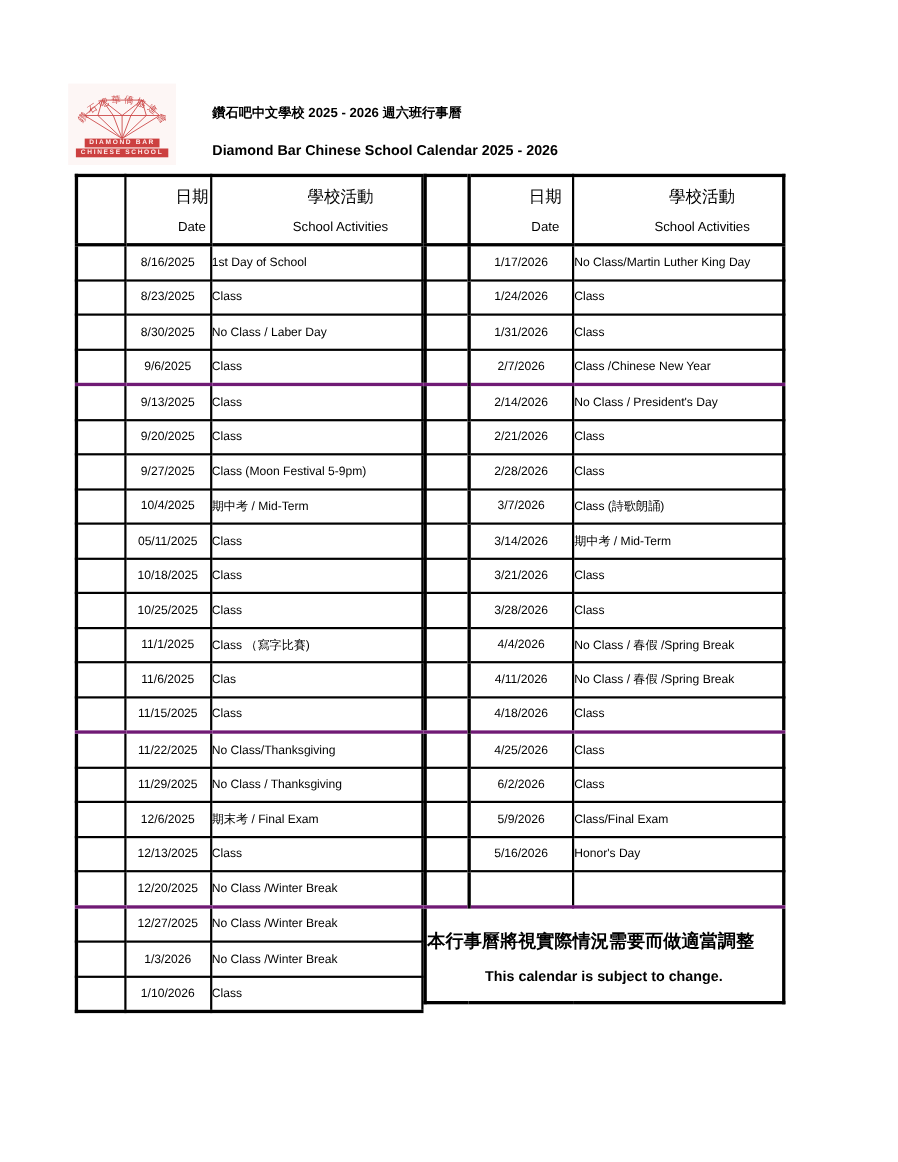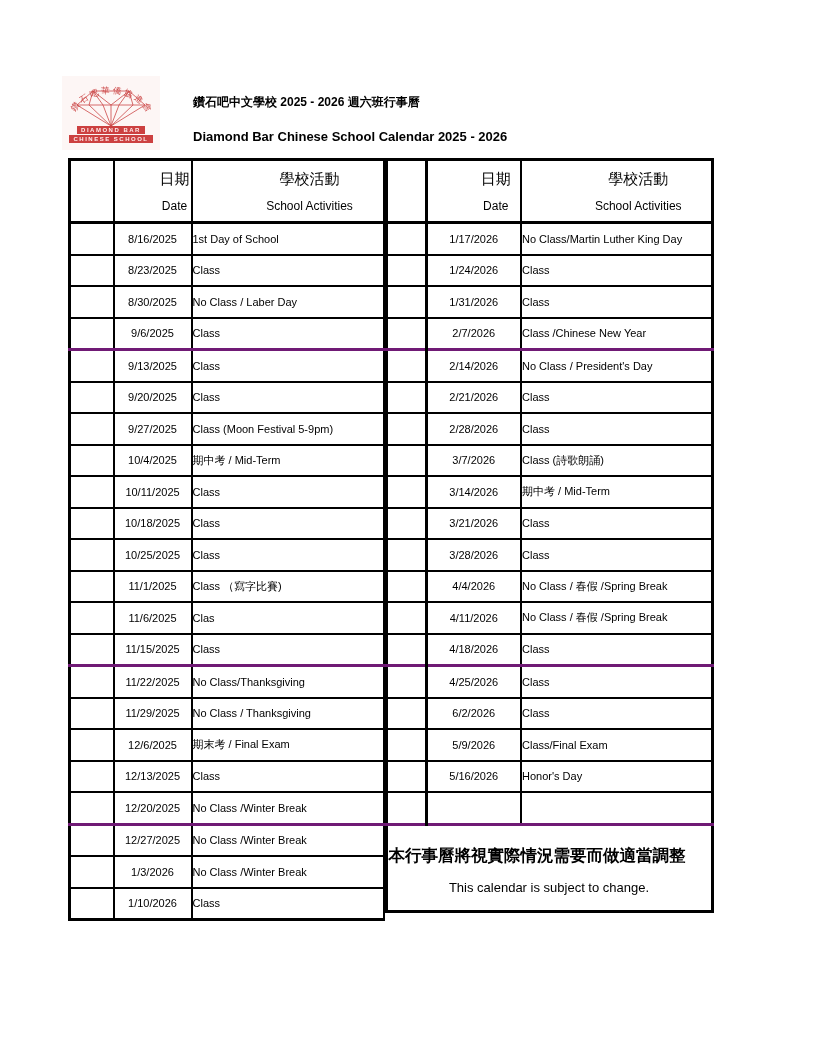--- a/index.html
+++ b/index.html
@@ -31,21 +31,21 @@
   table.cal td{border:2px solid #000;height:29.5px;font-size:11px;vertical-align:middle;padding:0;overflow:hidden;}
   tr.head td{border-bottom:3px solid #000;height:60px;text-align:center;vertical-align:middle;padding-left:44px;}
   tr.thick td{border-top:3px solid #701a75;}
   .dt{text-align:center;white-space:nowrap;}
   .ac{text-align:left;padding:0 3px;white-space:nowrap;}
   #calR .ce{border-right:3px solid #000;}
   .hzh{font-size:15px;}
   .hen{font-size:12px;margin-top:10px;}
   .note{vertical-align:top;}
   .note-zh{font-weight:bold;font-size:16.5px;padding:5px 1px 0;white-space:nowrap;}
-  .note-en{font-weight:normal;font-size:13px;text-align:center;margin-top:13px;}
+  .note-en{font-weight:bold;font-size:13px;text-align:center;margin-top:13px;}
 </style>
 </head>
 <body>
 
 <div class="page">
 
   <div class="logo">
     <svg viewBox="0 0 98 50">
       <defs>
           <path id="arcpath" d="M 8,47 A 42,38 0 0 1 90,47" fill="none"></path>
@@ -133,21 +133,21 @@
             <td class="dt">9/27/2025</td>
             <td class="ac">Class (Moon Festival 5-9pm)</td>
           </tr>
       <tr>
             <td class="ce"></td>
             <td class="dt">10/4/2025</td>
             <td class="ac">期中考 / Mid-Term</td>
           </tr>
       <tr>
             <td class="ce"></td>
-            <td class="dt">10/11/2025</td>
+            <td class="dt">05/11/2025</td>
             <td class="ac">Class</td>
           </tr>
       <tr>
             <td class="ce"></td>
             <td class="dt">10/18/2025</td>
             <td class="ac">Class</td>
           </tr>
       <tr>
             <td class="ce"></td>
             <td class="dt">10/25/2025</td>

